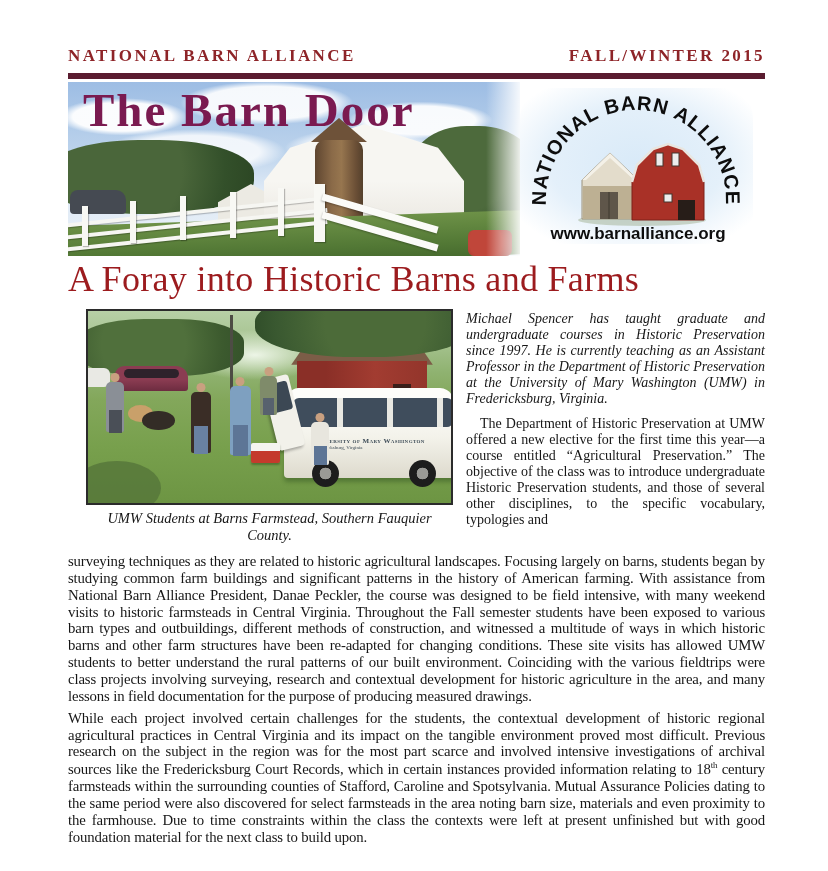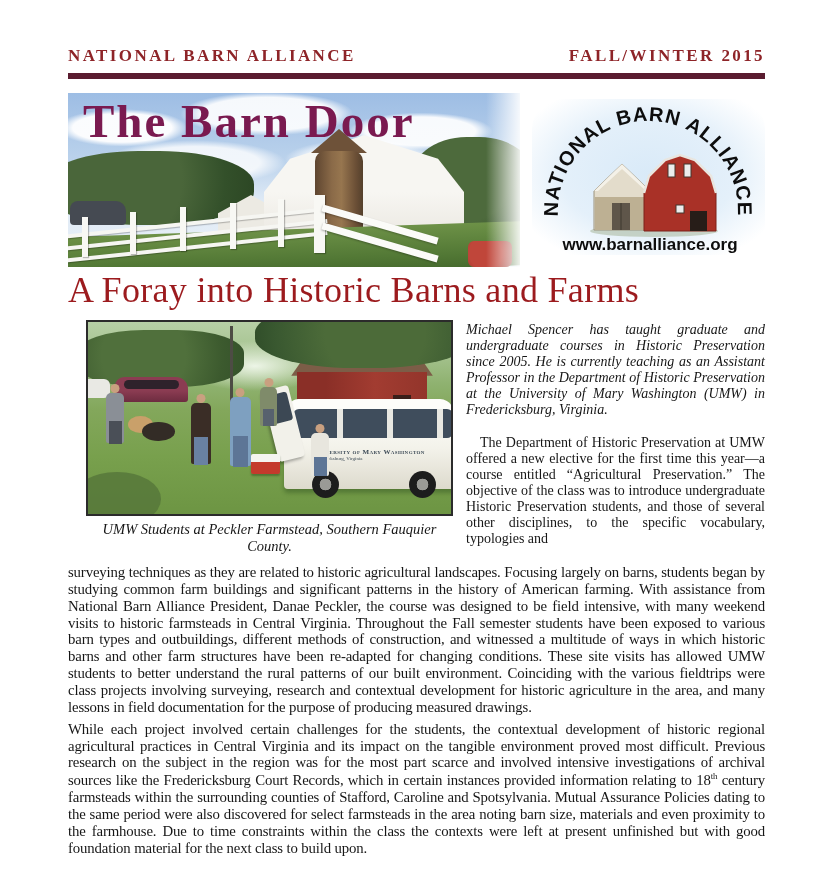--- a/index.html
+++ b/index.html
@@ -10,21 +10,21 @@
   }
   *{box-sizing:border-box;}
   body{margin:0;background:#fff;font-family:"Liberation Serif",serif;color:#161616;}
   .page{position:relative;width:828px;height:871px;margin:0 auto;background:#fff;overflow:hidden;
         padding:46px 63px 0 68px;}
   
   .hdr{display:flex;justify-content:space-between;align-items:baseline;
        color:var(--header-red);font-size:17px;letter-spacing:2.4px;font-weight:600;}
   .hdr-rule{height:6px;background:var(--rule-maroon);margin-top:7px;}
   
-  .mast{display:flex;justify-content:space-between;margin-top:14px;height:174px;}
+  .mast{display:flex;justify-content:flex-start;margin-top:3px;height:174px;}
   .mast-photo{position:relative;width:452px;height:174px;overflow:hidden;
       background:linear-gradient(180deg,#9dbde4 0%,#bcd3ec 40%,#dfeaf6 62%,#e9f0f7 100%);}
   .clouds{position:absolute;inset:0;background:
       radial-gradient(ellipse 90px 26px at 12% 20%, rgba(255,255,255,.95) 0 55%, transparent 72%),
       radial-gradient(ellipse 120px 30px at 44% 12%, rgba(255,255,255,.9) 0 55%, transparent 72%),
       radial-gradient(ellipse 100px 26px at 78% 22%, rgba(255,255,255,.92) 0 55%, transparent 72%),
       radial-gradient(ellipse 130px 32px at 28% 40%, rgba(255,255,255,.8) 0 50%, transparent 70%),
       radial-gradient(ellipse 110px 28px at 65% 38%, rgba(255,255,255,.75) 0 50%, transparent 70%),
       radial-gradient(ellipse 150px 36px at 90% 50%, rgba(255,255,255,.7) 0 50%, transparent 72%);}
   .trees-left{position:absolute;left:-24px;top:58px;width:210px;height:74px;border-radius:45%;
@@ -95,21 +95,21 @@
       background:linear-gradient(180deg,#f4f4f0 0 42%,#c43a2c 42% 100%);box-shadow:0 2px 2px rgba(30,60,20,.4);}
   .fig{position:absolute;border-radius:5px 5px 2px 2px;}
   .fig::before{content:"";position:absolute;left:50%;top:-9px;transform:translateX(-50%);
       width:9px;height:9px;border-radius:50%;background:#c9a080;}
   .fig::after{content:"";position:absolute;left:15%;top:56%;width:70%;height:46%;background:var(--legs,#5d7596);}
   .blob{position:absolute;border-radius:50%;}
   .grass-shade{position:absolute;left:-4%;bottom:-6%;width:24%;height:28%;border-radius:50%;background:#55763a;opacity:.8;}
   .caption{width:367px;text-align:center;font-style:italic;font-size:14.5px;margin-top:5px;}
   .right-col{margin-left:9px;width:300px;font-size:14px;line-height:1.15;text-align:justify;}
   .bio{margin:2px 0 0;font-style:italic;}
-  .intro{margin:16px 0 0;text-indent:14px;}
+  .intro{margin:8px 0 0;text-indent:14px;}
   
   .body-par{margin:9px 0 0;font-size:14.8px;line-height:1.14;letter-spacing:-.15px;text-align:justify;}
   .body-par + .body-par{margin-top:5px;}
   sup{font-size:60%;vertical-align:super;}
 </style>
 </head>
 <body>
 
 <div class="page">
 
@@ -207,25 +207,25 @@
         <div class="cooler"></div>
         <div class="fig" style="left:5%;top:37%;width:5%;height:26%;background:#8a8f96;--legs:#4a4f57;"></div>
         <div class="blob" style="left:11%;top:49%;width:7%;height:9%;background:#c9a06a;"></div>
         <div class="blob" style="left:15%;top:52%;width:9%;height:10%;background:#332c26;"></div>
         <div class="fig" style="left:28.5%;top:42%;width:5.5%;height:32%;background:#3a2d26;--legs:#6981a2;"></div>
         <div class="fig" style="left:39%;top:39%;width:6%;height:36%;background:#7ea0c0;--legs:#5d7596;"></div>
         <div class="fig" style="left:47.5%;top:34%;width:4.5%;height:20%;background:#7f8b6a;--legs:#57616e;"></div>
         <div class="fig" style="left:61.5%;top:58%;width:5%;height:22%;background:#e8e6de;--legs:#5d7596;"></div>
         <div class="grass-shade"></div>
       </div>
-      <div class="caption">UMW Students at Peckler Farmstead, Southern Fauquier County.</div>
+      <div class="caption">UMW Students at Barns Farmstead, Southern Fauquier County.</div>
     </div>
 
     <div class="right-col">
-      <p class="bio">Michael Spencer has taught graduate and undergraduate courses in Historic Preservation since 2005. He is currently teaching as an Assistant Professor in the Department of Historic Preservation at the University of Mary Washington (UMW) in Fredericksburg, Virginia.</p>
+      <p class="bio">Michael Spencer has taught graduate and undergraduate courses in Historic Preservation since 1997. He is currently teaching as an Assistant Professor in the Department of Historic Preservation at the University of Mary Washington (UMW) in Fredericksburg, Virginia.</p>
       <p class="intro">The Department of Historic Preservation at UMW offered a new elective for the first time this year—a course entitled “Agricultural Preservation.”  The objective of the class was to introduce undergraduate Historic Preservation students, and those of several other disciplines, to the specific vocabulary, typologies and</p>
     </div>
   </div>
 
   <p class="body-par">surveying techniques as they are related to historic agricultural landscapes. Focusing largely on barns, students began by studying common farm buildings and significant patterns in the history of American farming.  With assistance from National Barn Alliance President, Danae Peckler, the course was designed to be field intensive, with many weekend visits to historic farmsteads in Central Virginia.  Throughout the Fall semester students have been exposed to various barn types and outbuildings, different methods of construction, and witnessed a multitude of ways in which historic barns and other farm structures have been re-adapted for changing conditions.  These site visits has allowed UMW students to better understand the rural patterns of our built environment.  Coinciding with the various fieldtrips were class projects involving surveying, research and contextual development for historic agriculture in the area, and many lessons in field documentation for the purpose of producing measured drawings.</p>
   <p class="body-par"><span>While each project involved certain challenges for the students, the contextual development of historic regional agricultural practices in Central Virginia and its impact on the tangible environment proved most difficult. Previous research on the subject in the region was for the most part scarce and involved intensive investigations of archival sources like the Fredericksburg Court Records, which in certain instances provided information relating to 18</span><sup>th</sup><span> century farmsteads within the surrounding counties of Stafford, Caroline and Spotsylvania. Mutual Assurance Policies dating to the same period were also discovered for select farmsteads in the area noting barn size, materials and even proximity to the farmhouse.  Due to time constraints within the class the contexts were left at present unfinished but with good foundation material for the next class to build upon.</span></p>
 
 </div>
 
 </body></html>

